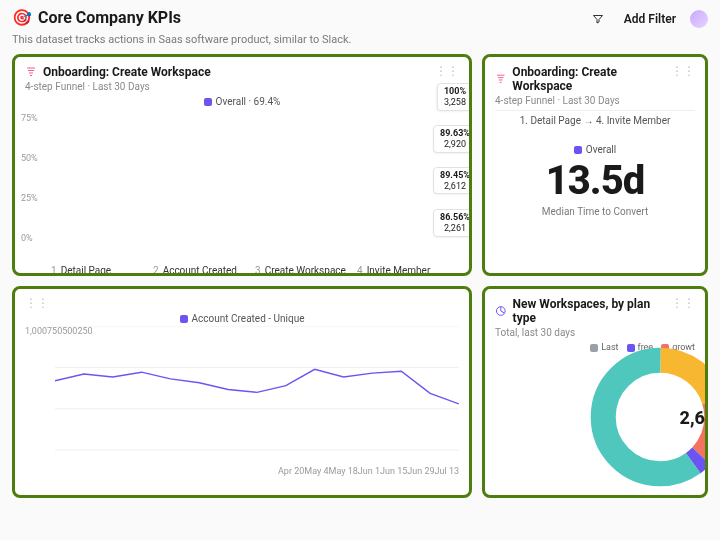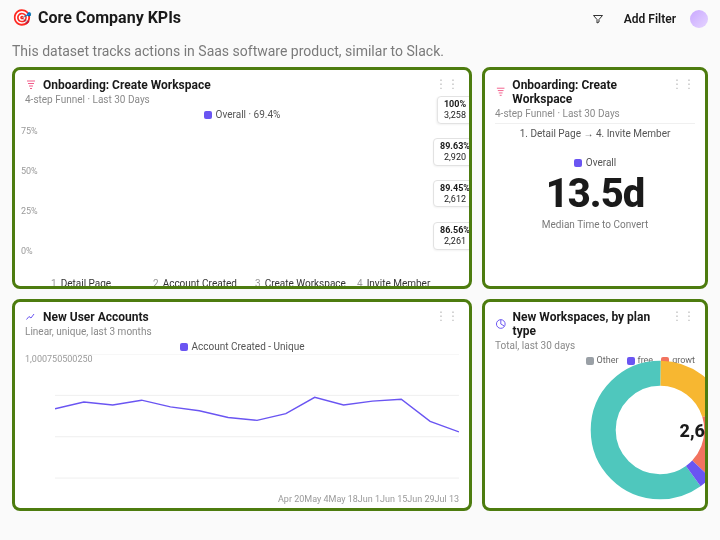--- a/index.html
+++ b/index.html
@@ -1,20 +1,20 @@
 <!DOCTYPE html>
 <html><head>
 <meta charset="utf-8">
 <style>
   * { box-sizing: border-box; margin: 0; padding: 0; }
   html, body { width: 720px; height: 540px; overflow: hidden; font-family: -apple-system, BlinkMacSystemFont, "Segoe UI", Roboto, sans-serif; background: #fafafa; color: #1a1a1a; }
   .page { padding: 8px 12px 0 12px; }
   .top-row { display: flex; justify-content: space-between; align-items: flex-start; margin-bottom: 8px; }
   .title-block h1 { font-size: 16px; font-weight: 700; display: flex; align-items: center; gap: 6px; }
-  .subtitle { font-size: 14px; color: #7a7a7a; margin-top: 16px; }
+  .subtitle { font-size: 11px; color: #7a7a7a; margin-top: 6px; }
   .add-filter { display: flex; align-items: center; gap: 20px; font-size: 12px; font-weight: 600; cursor: pointer; padding: 4px 6px; }
   .avatar { width: 18px; height: 18px; border-radius: 50%; background: linear-gradient(135deg,#c9a8ff,#e5d4ff); margin-left: 8px; }
   .grid { display: grid; grid-template-columns: 460px 1fr; gap: 10px; }
   .card { background: #fff; border: 3px solid #4d7c0f; border-radius: 8px; padding: 8px 10px 6px 10px; position: relative; overflow: hidden; }
   .card-head { display: flex; align-items: flex-start; justify-content: space-between; }
   .card-title-row { display: flex; align-items: center; gap: 6px; font-size: 12px; font-weight: 700; }
   .card-sub { font-size: 10px; color: #8a8a8a; margin-top: 2px; }
   .drag { color: #bdbdbd; font-size: 12px; line-height: 1; cursor: grab; }
   .legend { text-align: center; font-size: 10px; color: #555; margin: 4px 0 2px 0; }
   .legend .sw, .legend-chip { display:inline-block; width:8px; height:8px; background:#6a55f2; border-radius:2px; margin-right:4px; vertical-align:middle;}
@@ -155,29 +155,20 @@
       <div class="right-funnel-sub">1. Detail Page → 4. Invite Member</div>
       <div class="big-metric">
         <div class="legend"><span class="sw"></span><span>Overall</span></div>
         <div class="val">13.5d</div>
         <div class="lbl">Median Time to Convert</div>
       </div>
     </div>
 
     <div class="card" style="height:212px;">
       <div class="card-head">
-        <div>
-          <div class="card-title-row">
-            <svg class="icon" viewBox="0 0 24 24" fill="none" stroke="#6a55f2" stroke-width="2">
-                <path d="M3 17l5-6 4 3 6-8"></path>
-              </svg>
-            <span>New User Accounts</span>
-          </div>
-          <div class="card-sub">Linear, unique, last 3 months</div>
-        </div>
         <div class="drag">⋮⋮</div>
       </div>
       <div class="legend"><span class="sw"></span><span>Account Created - Unique</span></div>
       <div class="line-chart">
         <div class="line-y">
           <span>1,000</span>
           <span>750</span>
           <span>500</span>
           <span>250</span>
         </div>
@@ -209,21 +200,21 @@
                 <path d="M12 3v9l7 4"></path>
               </svg>
             <span>New Workspaces, by plan type</span>
           </div>
           <div class="card-sub">Total, last 30 days</div>
         </div>
         <div class="drag">⋮⋮</div>
       </div>
       <div class="donut-wrap">
         <div class="donut-legend">
-          <span><span class="chip" style="background:#9aa0a6"></span><span>Other</span></span>
+          <span><span class="chip" style="background:#9aa0a6"></span><span>Last</span></span>
           <span><span class="chip" style="background:#6a55f2"></span><span>free</span></span>
           <span><span class="chip" style="background:#f2735f"></span><span>growt</span></span>
         </div>
         <svg width="150" height="150" viewBox="0 0 42 42" style="position:absolute; right:-40px;">
           <circle cx="21" cy="21" r="15.9" fill="none" stroke="#4fc7bd" stroke-width="7" stroke-dasharray="60 40" stroke-dashoffset="85"></circle>
           <circle cx="21" cy="21" r="15.9" fill="none" stroke="#f7b731" stroke-width="7" stroke-dasharray="20 80" stroke-dashoffset="25"></circle>
           <circle cx="21" cy="21" r="15.9" fill="none" stroke="#f2735f" stroke-width="7" stroke-dasharray="17 83" stroke-dashoffset="5"></circle>
           <circle cx="21" cy="21" r="15.9" fill="none" stroke="#6a55f2" stroke-width="7" stroke-dasharray="3 97" stroke-dashoffset="-12"></circle>
         </svg>
         <div class="donut-center" style="right:-10px;">2,6</div>

